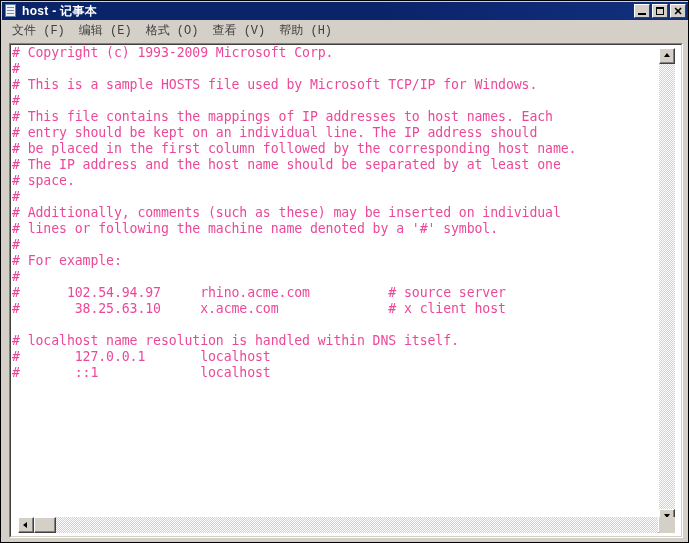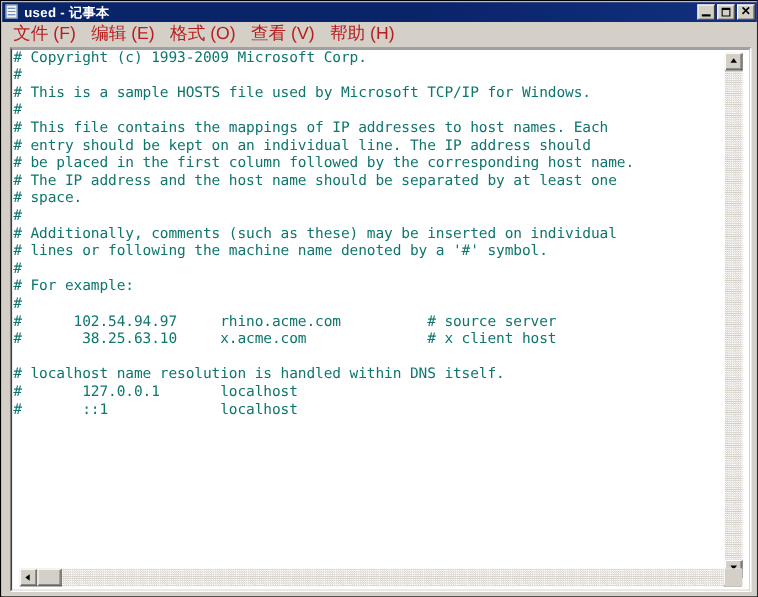--- a/index.html
+++ b/index.html
@@ -124,23 +124,23 @@
     top: 19px;
     width: 687px;
     height: 20px;
     background: #d4d0c8;
     display: flex;
     align-items: center;
     padding-left: 3px;
     box-sizing: border-box;
   }
   .menu-item {
-    font-family: Liberation Sans, sans-serif;
-    font-size: 16px;
-    color: #b91c1c;
+    font-family: Liberation Mono, monospace;
+    font-size: 12px;
+    color: #404040;
     padding: 2px 7px 2px 7px;
     white-space: nowrap;
     cursor: default;
   }
 
   
   .client {
     position: absolute;
     left: 1px;
     top: 39px;
@@ -181,21 +181,21 @@
     top: 1px;
     width: 652px;
     height: 478px;
     overflow: hidden;
   }
 
   .textlines {
     font-family: "DejaVu Sans Mono", "Liberation Mono", monospace;
     font-size: 13.2px;
     line-height: 16px;
-    color: #0f766e;
+    color: #ec4899;
     white-space: pre;
     letter-spacing: -0.1px;
   }
   .textlines .ln {
     height: 16px;
     white-space: pre;
   }
 
   
   .redact-row {
@@ -317,21 +317,21 @@
 </head>
 <body>
 
 <div id="window">
 
   <div class="titlebar">
     <div class="title-icon">
       <div class="page"></div>
       <div class="lines"></div>
     </div>
-    <div class="title-text">used - 记事本</div>
+    <div class="title-text">host - 记事本</div>
     <div class="title-buttons">
       <div class="tbtn min">
           <span class="g"></span>
         </div>
       <div class="tbtn max">
           <span class="g"></span>
         </div>
       <div class="tbtn close">
           <span class="g">✕</span>
         </div>

